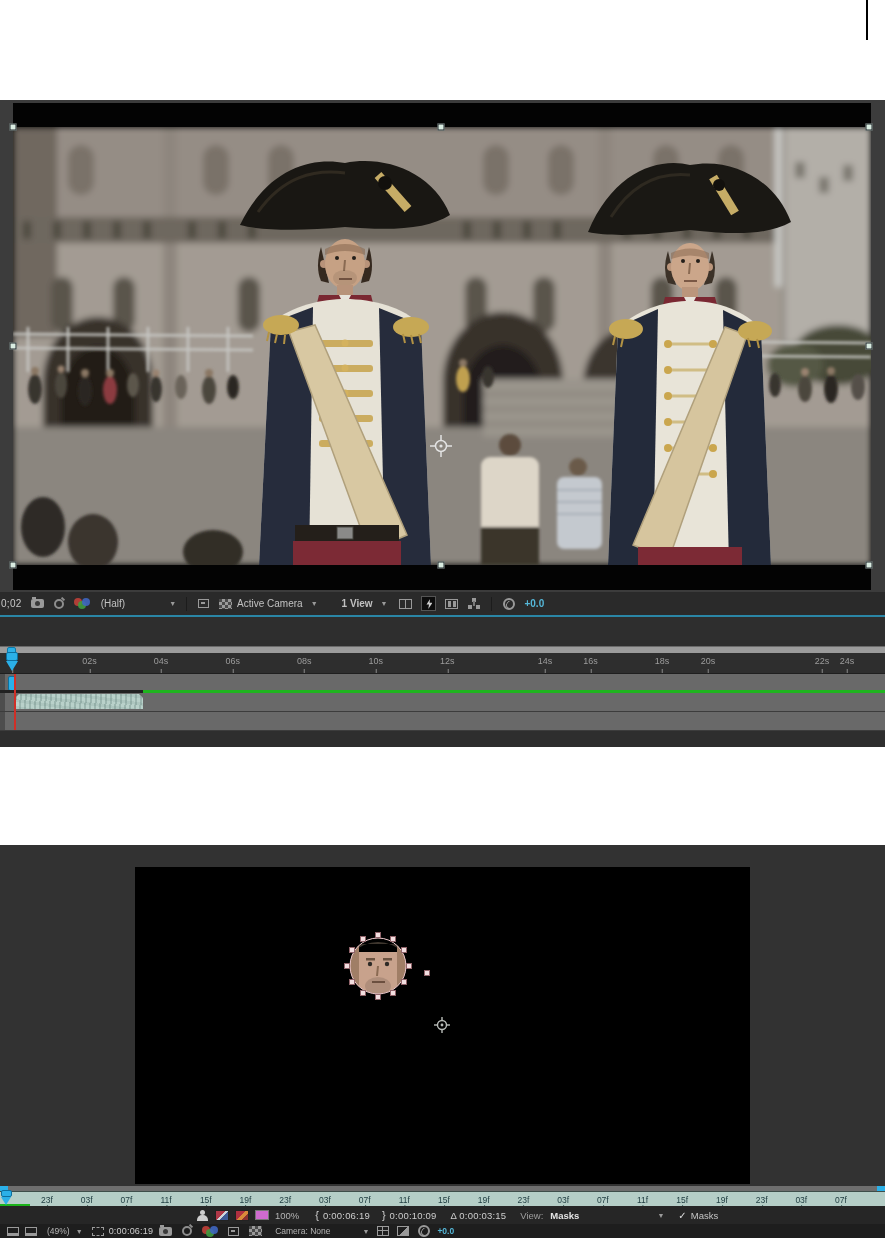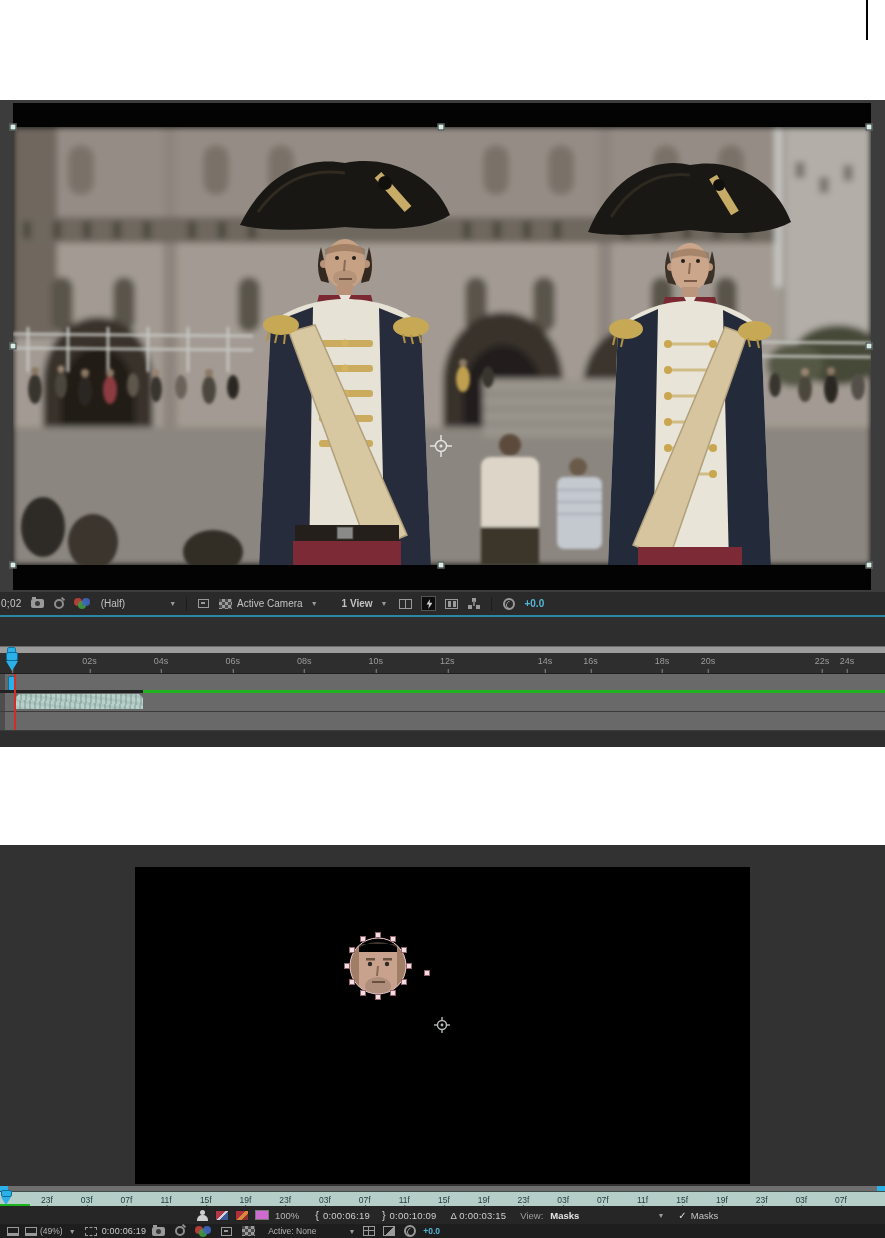--- a/index.html
+++ b/index.html
@@ -566,34 +566,34 @@
       </span>
       <span class="render-chk">
         <span class="chk">✓</span>
         <span>Masks</span>
       </span>
     </div>
 
     <div class="lp-statusbar">
       <span class="icn icn-win"></span>
       <span class="icn icn-win"></span>
-      <span style="margin-left:0;">(49%)</span>
+      <span style="margin-left:7px;">(49%)</span>
       <span class="ddl-arrow" style="margin-left:6px;">▼</span>
       <span class="icn icn-marquee"></span>
       <span class="tc2">0:00:06:19</span>
       <span class="icn icn-camera" style="margin-left:6px;"></span>
       <span class="icn icn-ring"></span>
       <span class="icn icn-rgb">
           <i></i>
           <i></i>
           <i></i>
         </span>
       <span class="icn icn-roi"></span>
       <span class="icn icn-checker"></span>
-      <span style="margin-left:8px;">Active: None</span>
+      <span style="margin-left:8px;">Camera: None</span>
       <span class="ddl-arrow" style="margin-left:32px;">▼</span>
       <span class="icn icn-grid4"></span>
       <span class="icn icn-adjust"></span>
       <span class="icn icn-aperture"></span>
       <span class="cyan" style="margin-left:2px;">+0.0</span>
     </div>
   </div>
 
 </div>
 

